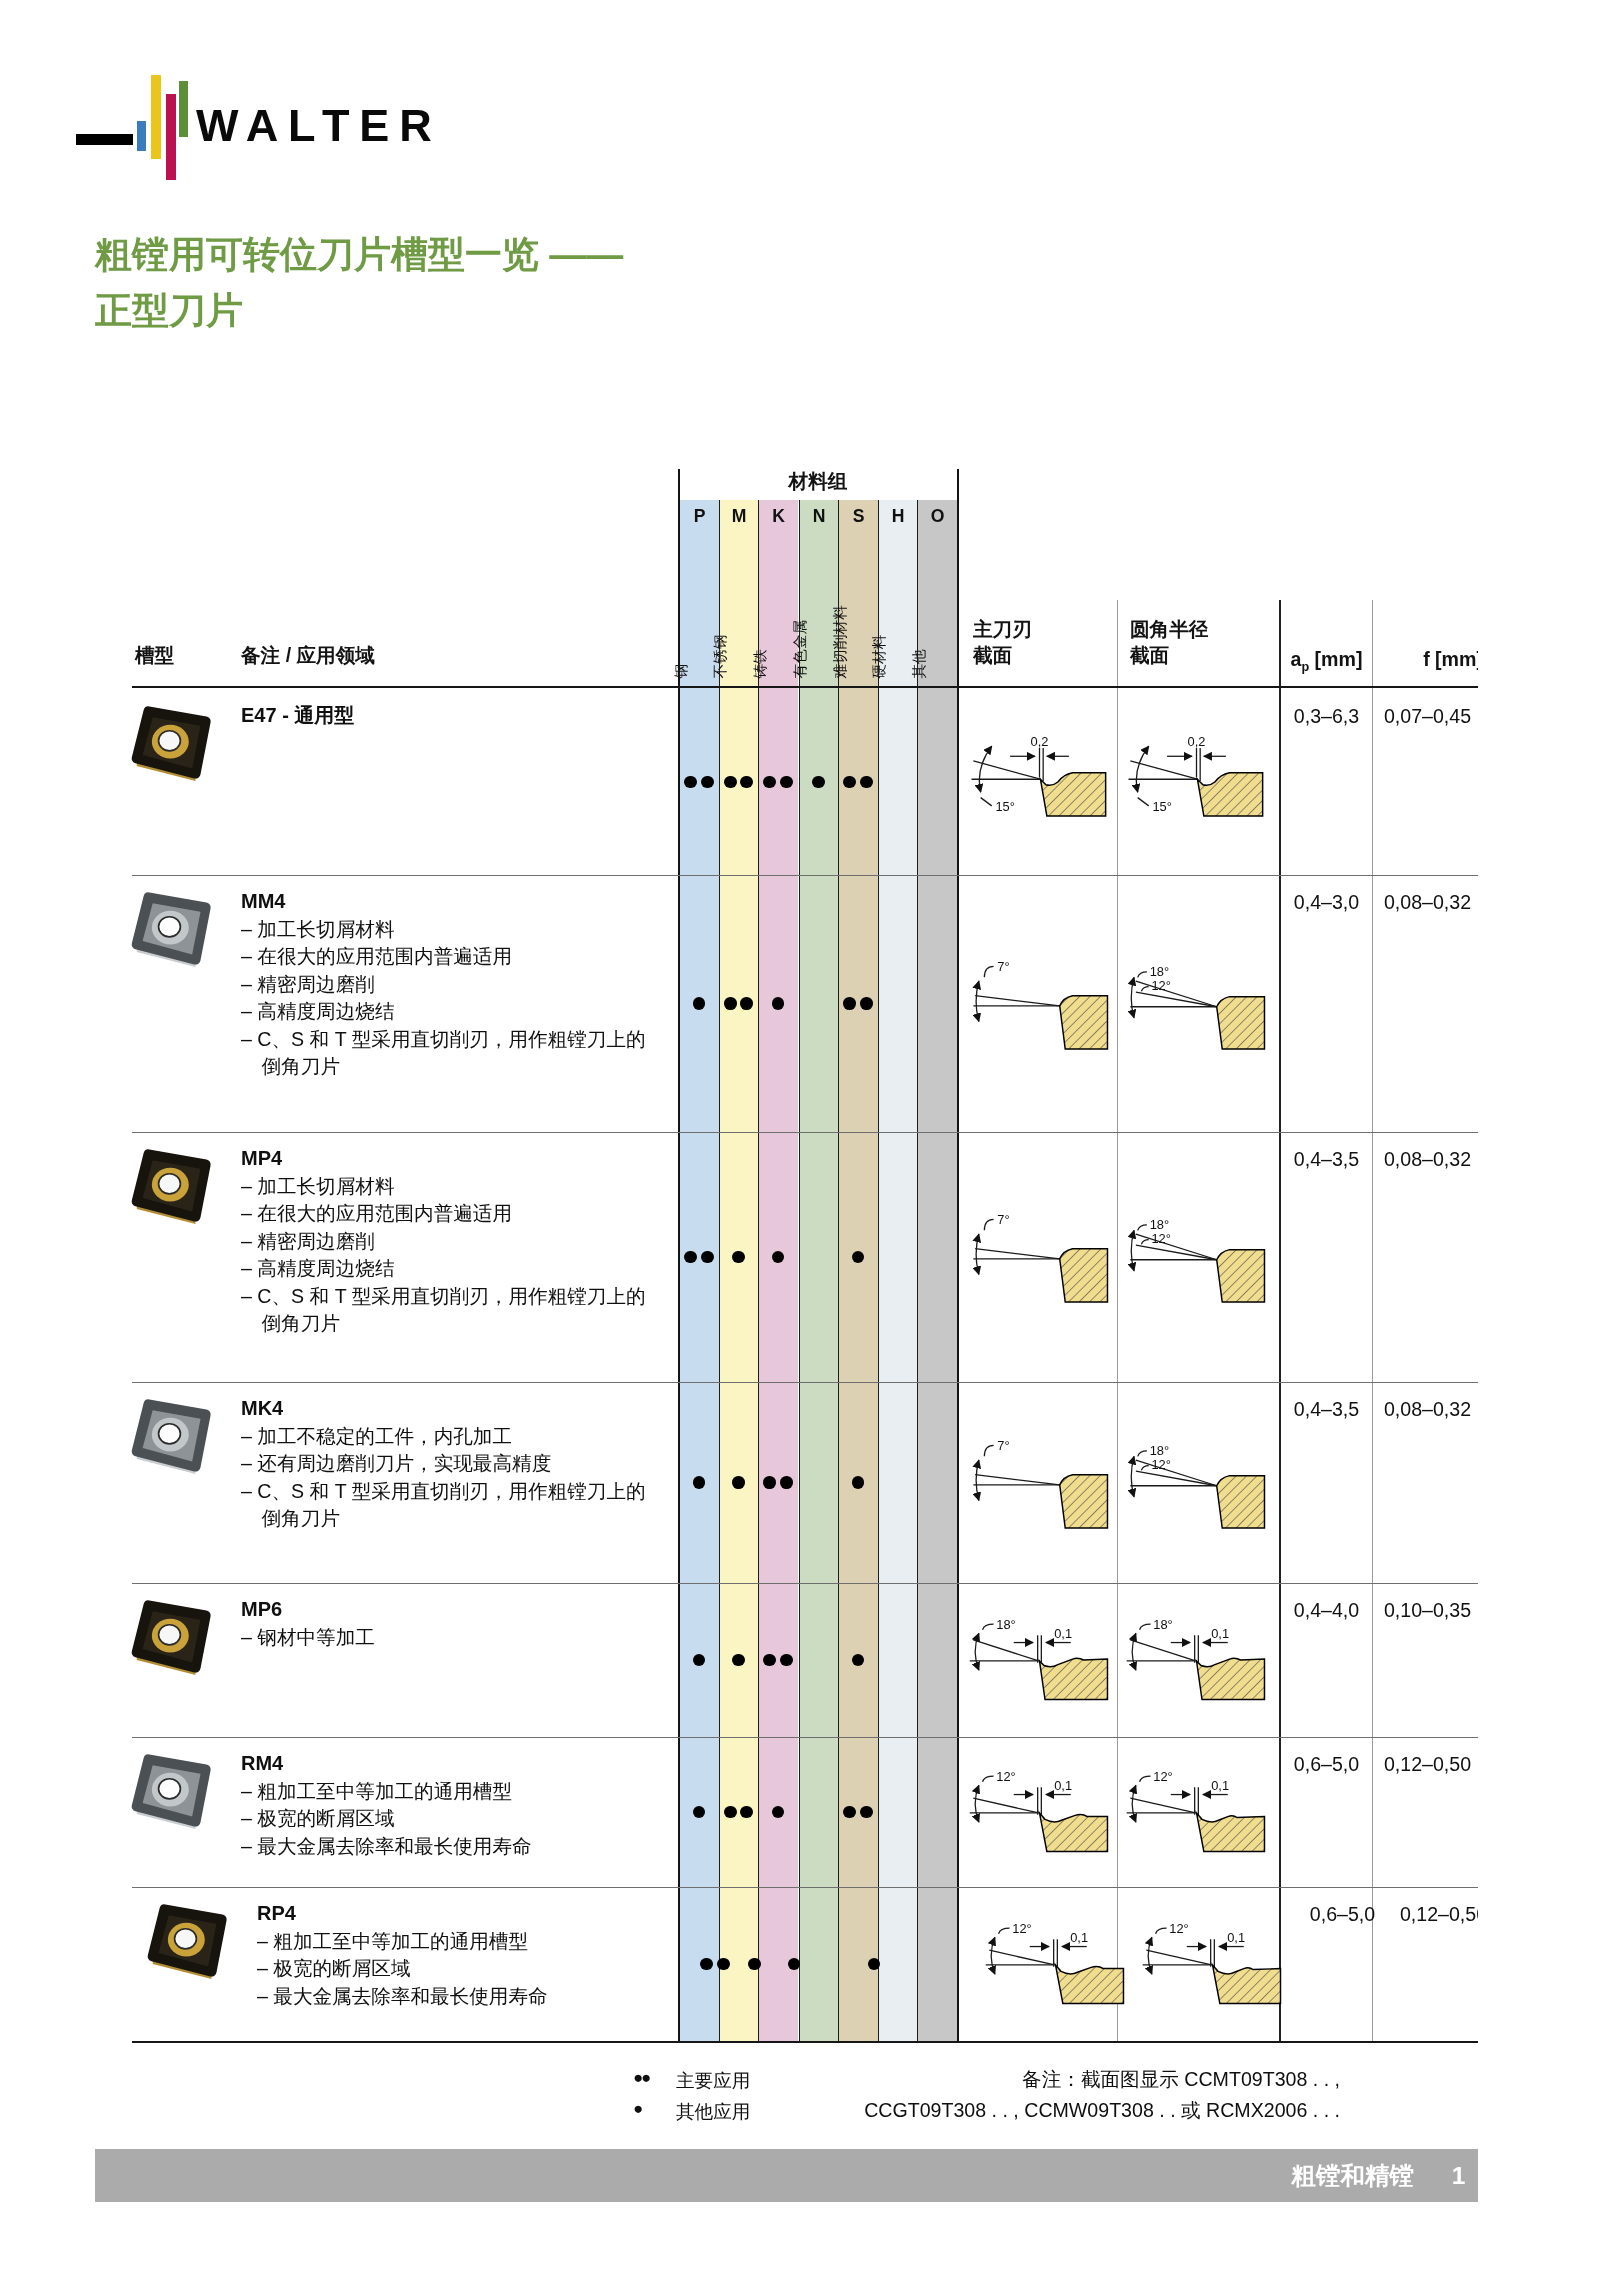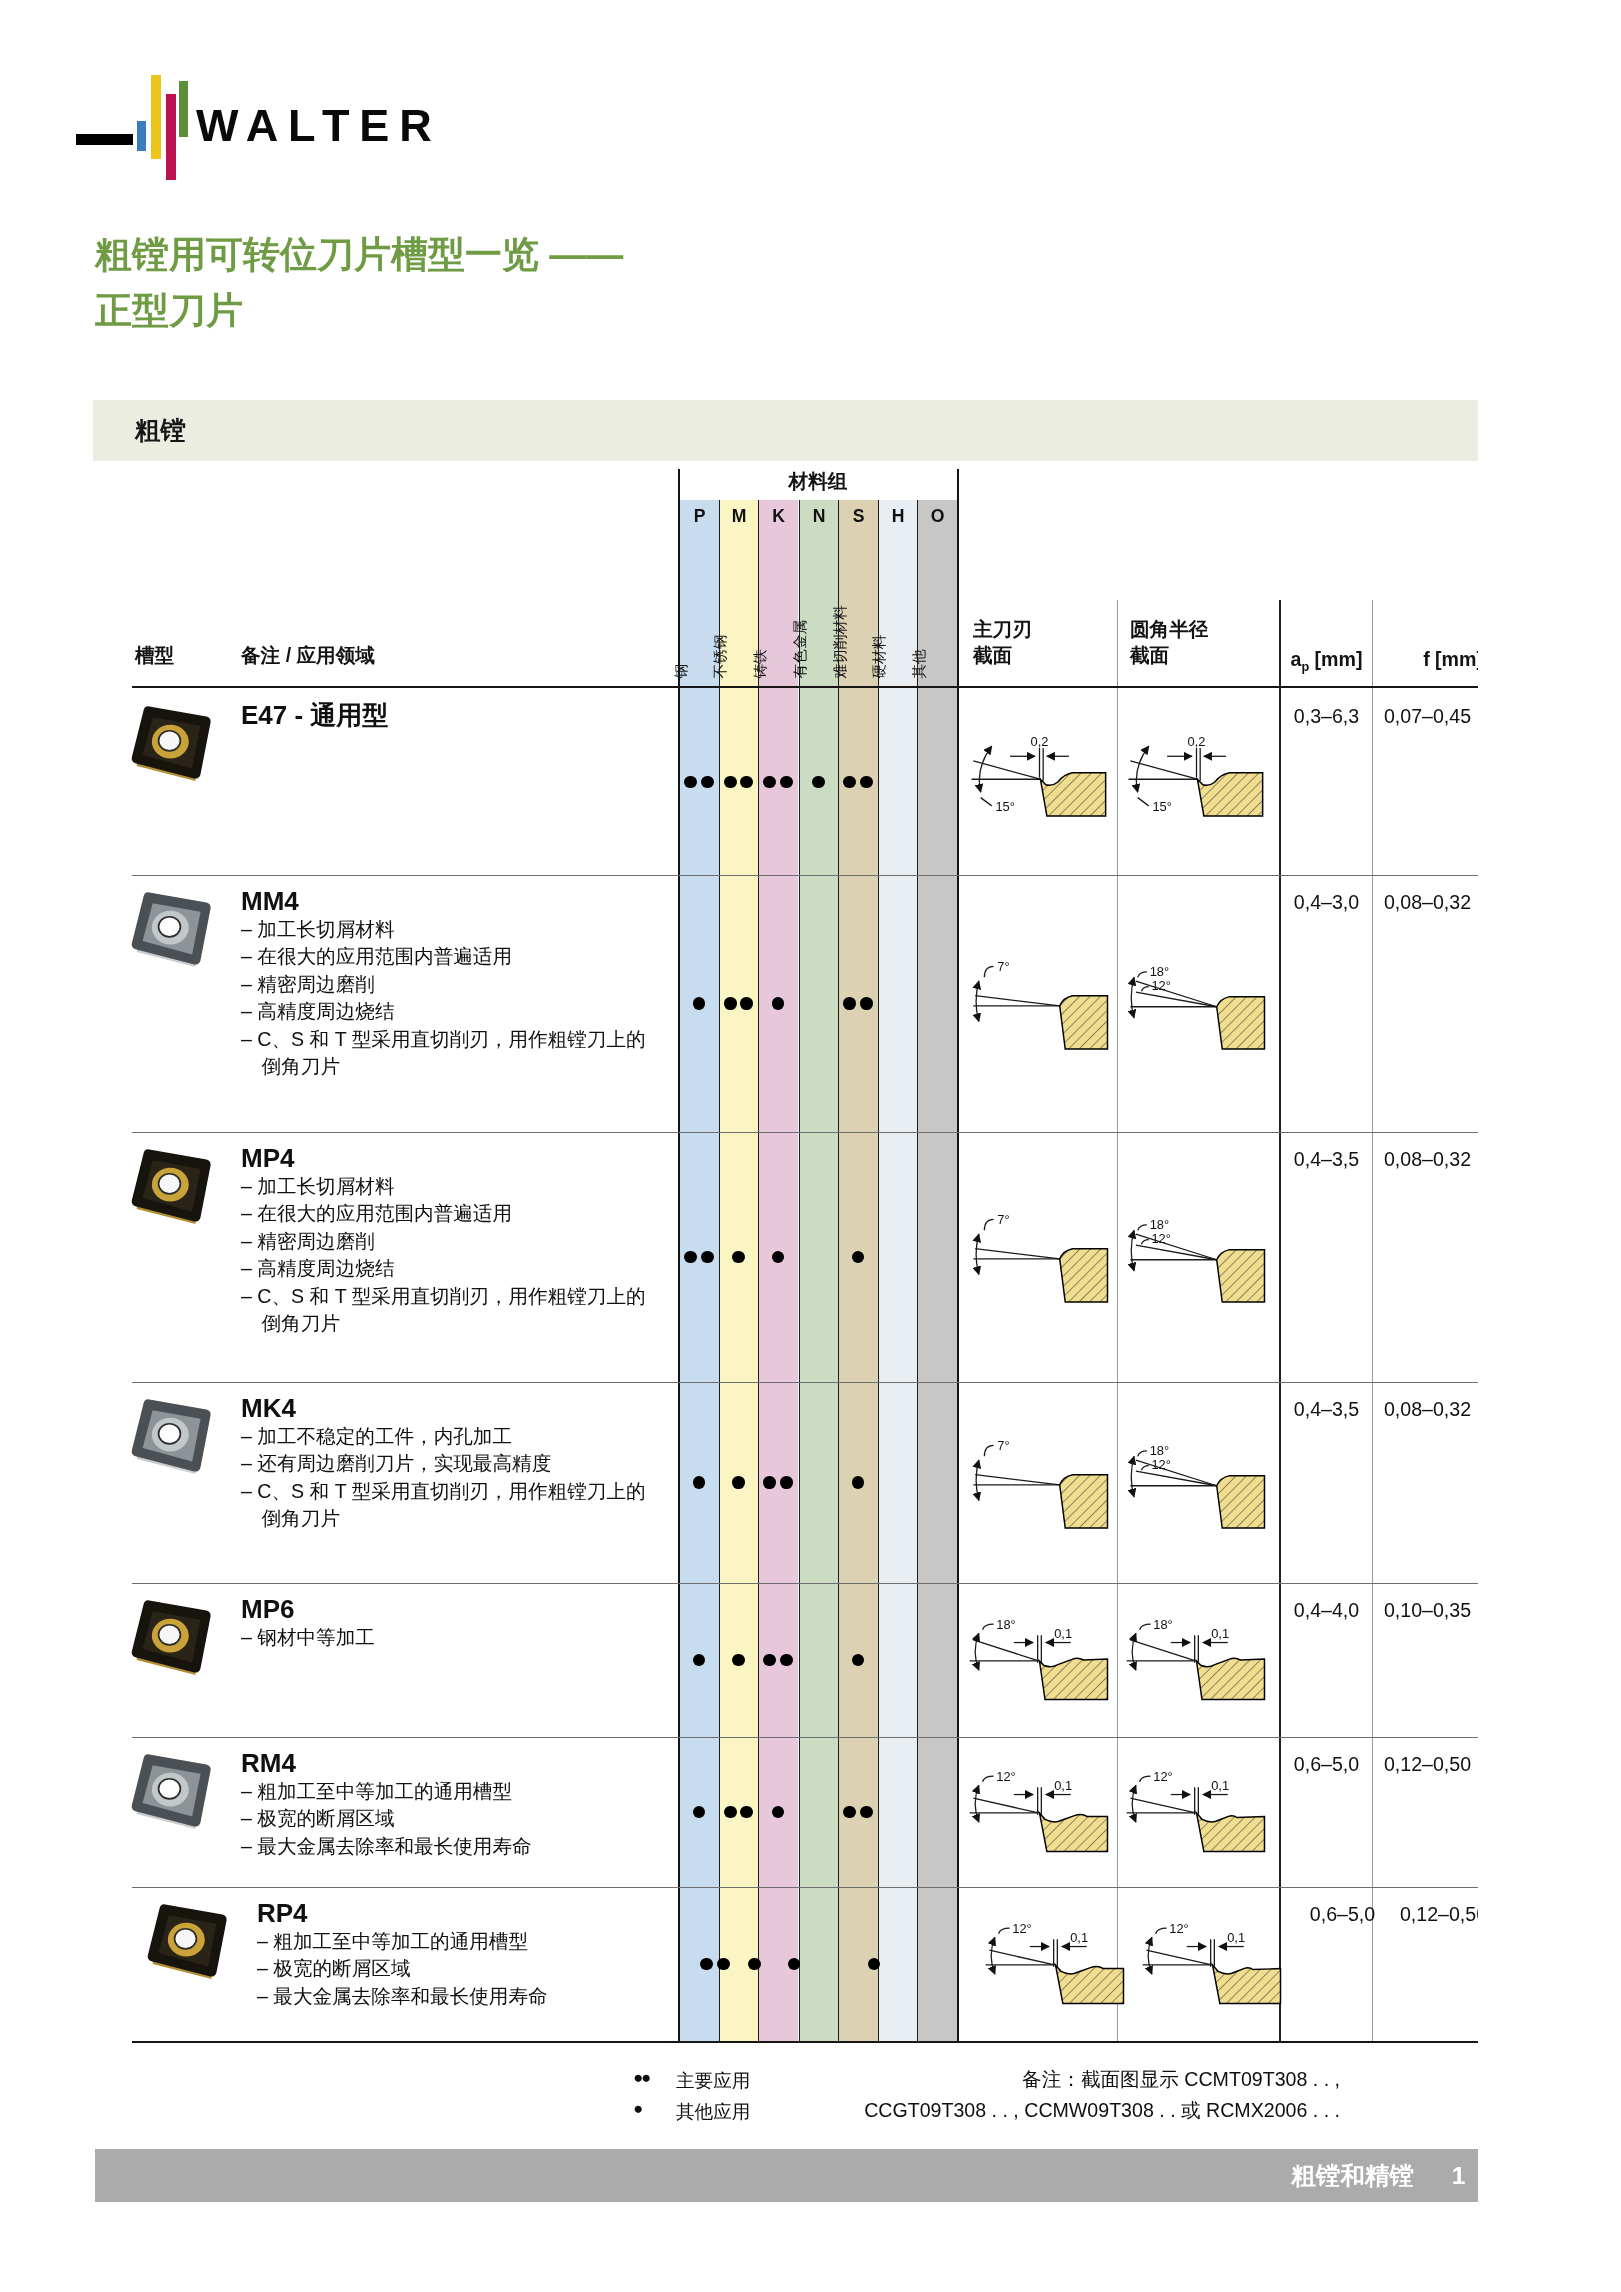--- a/index.html
+++ b/index.html
@@ -43,21 +43,21 @@
   .ins-gold .i-face{fill:#2a2318;}
   .ins-gold .i-ring{fill:#c9a23a;}
   .ins-gold .i-side{fill:#b28d35;}
   .ins-gold .i-hole{fill:#f7f7f7;stroke:#2b2b2b;stroke-width:2;}
   .ins-silver .i-body{fill:#4b5054;stroke:#4b5054;}
   .ins-silver .i-face{fill:#8e9397;}
   .ins-silver .i-ring{fill:#c2c7ca;}
   .ins-silver .i-side{fill:#c9cdd0;}
   .ins-silver .i-hole{fill:#fdfdfd;stroke:#2b2b2b;stroke-width:2;}
 
-  .row-title{position:absolute;left:241px;top:13.7px;font-size:26px;font-weight:bold;line-height:25.5px;color:#101010;}
+  .row-title{position:absolute;left:241px;top:13.7px;font-size:20px;font-weight:bold;line-height:25.5px;color:#101010;}
   .bullets{position:absolute;left:241px;top:41px;width:421px;font-size:19.6px;line-height:27.4px;color:#101010;}
   .bullet{padding-left:20.6px;text-indent:-20.6px;}
 
   .dots-strip{position:absolute;left:679px;top:calc(50% - 6.9px);width:278px;height:13.7px;}
   .dot-cell{position:absolute;top:0;height:13.7px;display:flex;justify-content:center;align-items:center;gap:3.9px;}
   .dot{width:12.7px;height:12.7px;border-radius:50%;background:#000;display:inline-block;}
 
   .diag{position:absolute;width:147px;height:108px;top:calc(50% - 54px);}
   .diag-main{left:966px;}
   .diag-corner{left:1123px;}
@@ -100,23 +100,20 @@
     <div class="logo-bar" style="left:137px;top:121px;width:8.8px;height:30px;background:#3a7cbc;"></div>
     <div class="logo-bar" style="left:151px;top:75px;width:9.8px;height:84px;background:#ecc51c;"></div>
     <div class="logo-bar" style="left:166px;top:94px;width:9.8px;height:86px;background:#bc1150;"></div>
     <div class="logo-bar" style="left:179px;top:81px;width:8.8px;height:56px;background:#5d8f3a;"></div>
     <div class="brand">WALTER</div>
   </div>
 
   <div class="title-line" style="top:233px;">粗镗用可转位刀片槽型一览 ——</div>
   <div class="title-line" style="top:289px;">正型刀片</div>
 
-  <div class="band">
-    <div class="band-label">粗镗</div>
-  </div>
 
   <div id="mat-cols">
       <div class="mat-col" style="left: 0px; width: 40px; background: rgb(200, 220, 239);">
         <div class="mat-code">P</div>
         <div class="mat-name">钢</div>
       </div>
       <div class="mat-col" style="left: 40px; width: 39px; background: rgb(251, 245, 195);">
         <div class="mat-code">M</div>
         <div class="mat-name">不锈钢</div>
       </div>

